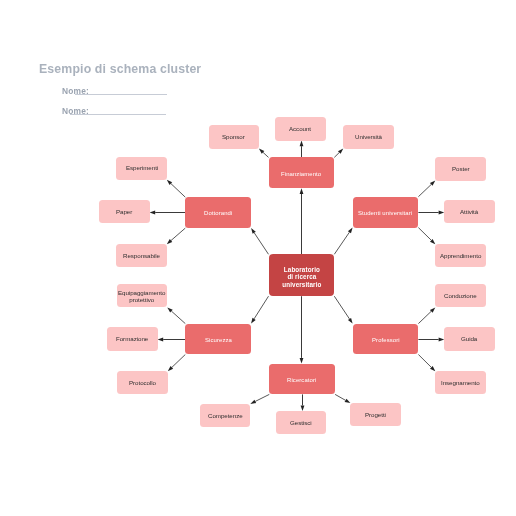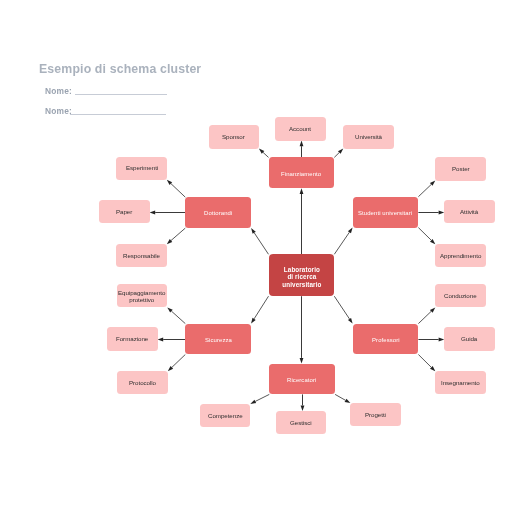--- a/index.html
+++ b/index.html
@@ -6,21 +6,21 @@
   html,body{margin:0;padding:0;background:#ffffff;}
   body{width:516px;height:516px;overflow:hidden;
        font-family:"Liberation Sans","DejaVu Sans",sans-serif;
        -webkit-font-smoothing:antialiased;}
   #canvas{position:relative;width:516px;height:516px;background:#ffffff;
           will-change:transform;}
 
   .title{position:absolute;font-size:12.3px;font-weight:bold;color:#aab2bd;
          letter-spacing:0.15px;white-space:nowrap;}
   .field-label{position:absolute;font-size:8.4px;font-weight:bold;color:#9aa3b0;
-         white-space:nowrap;letter-spacing:0.2px;}
+         white-space:nowrap;letter-spacing:0.2px;margin-left:17px;}
   .rule{position:absolute;height:1px;background:#c7ccd6;}
 
   svg.links{position:absolute;left:0;top:0;width:516px;height:516px;overflow:visible;
             pointer-events:none;}
 
   .node{position:absolute;display:flex;align-items:center;justify-content:center;
         text-align:center;box-sizing:border-box;border-radius:3.5px;padding:0 3px;}
   .node span{display:block;will-change:transform;}
   .level-0{background:#c44444;color:#ffffff;font-size:6.3px;font-weight:bold;
            line-height:7.3px;border-radius:4px;letter-spacing:0.1px;padding:2.8px 13px 0;}

